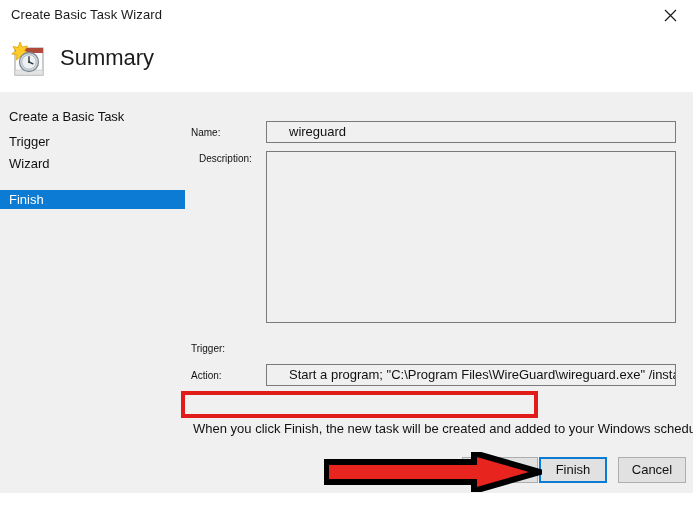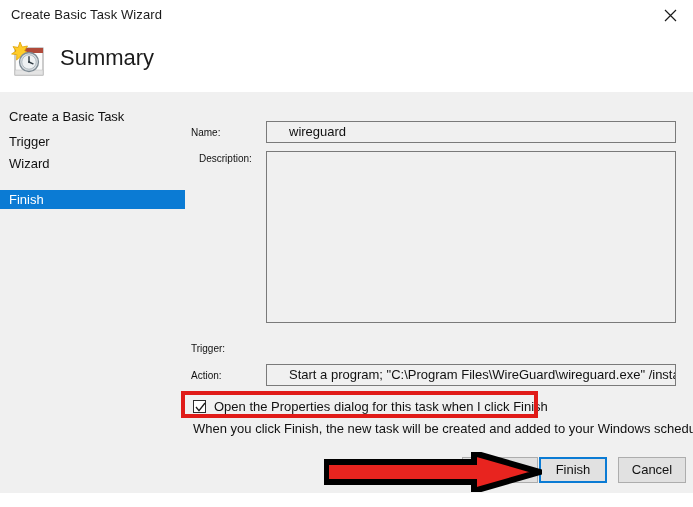--- a/index.html
+++ b/index.html
@@ -280,28 +280,20 @@
       <div class="form-label" style="left:14px;  top:61px;">Description:</div>
       <div class="field textarea" style="left:81px; top:59px; width:410px; height:172px;"></div>
 
       <div class="form-label" style="left:6px;  top:251px;">Trigger:</div>
 
       <div class="form-label" style="left:6px;  top:278px;">Action:</div>
       <div class="field" style="left:81px; top:272px; width:410px; height:22px;">Start a program; "C:\Program Files\WireGuard\wireguard.exe" /installtunnels</div>
     </div>
   </div>
 
-  <div class="check-row">
-    <span class="checkbox">
-      <svg width="11" height="11" viewBox="0 0 11 11">
-        <path d="M1 5 L4 8.6 L10 1" stroke="#1b1b1b" stroke-width="1.3" fill="none"></path>
-      </svg>
-    </span>
-    <span class="check-label">Open the Properties dialog for this task when I click Finish</span>
-  </div>
   <div class="annot-rect"></div>
 
   <div class="note-text">When you click Finish, the new task will be created and added to your Windows schedule.</div>
 
   <div class="buttonbar">
     <div class="btn back">&lt; Back</div>
     <div class="btn finish">Finish</div>
     <div class="btn cancel">Cancel</div>
   </div>
 

